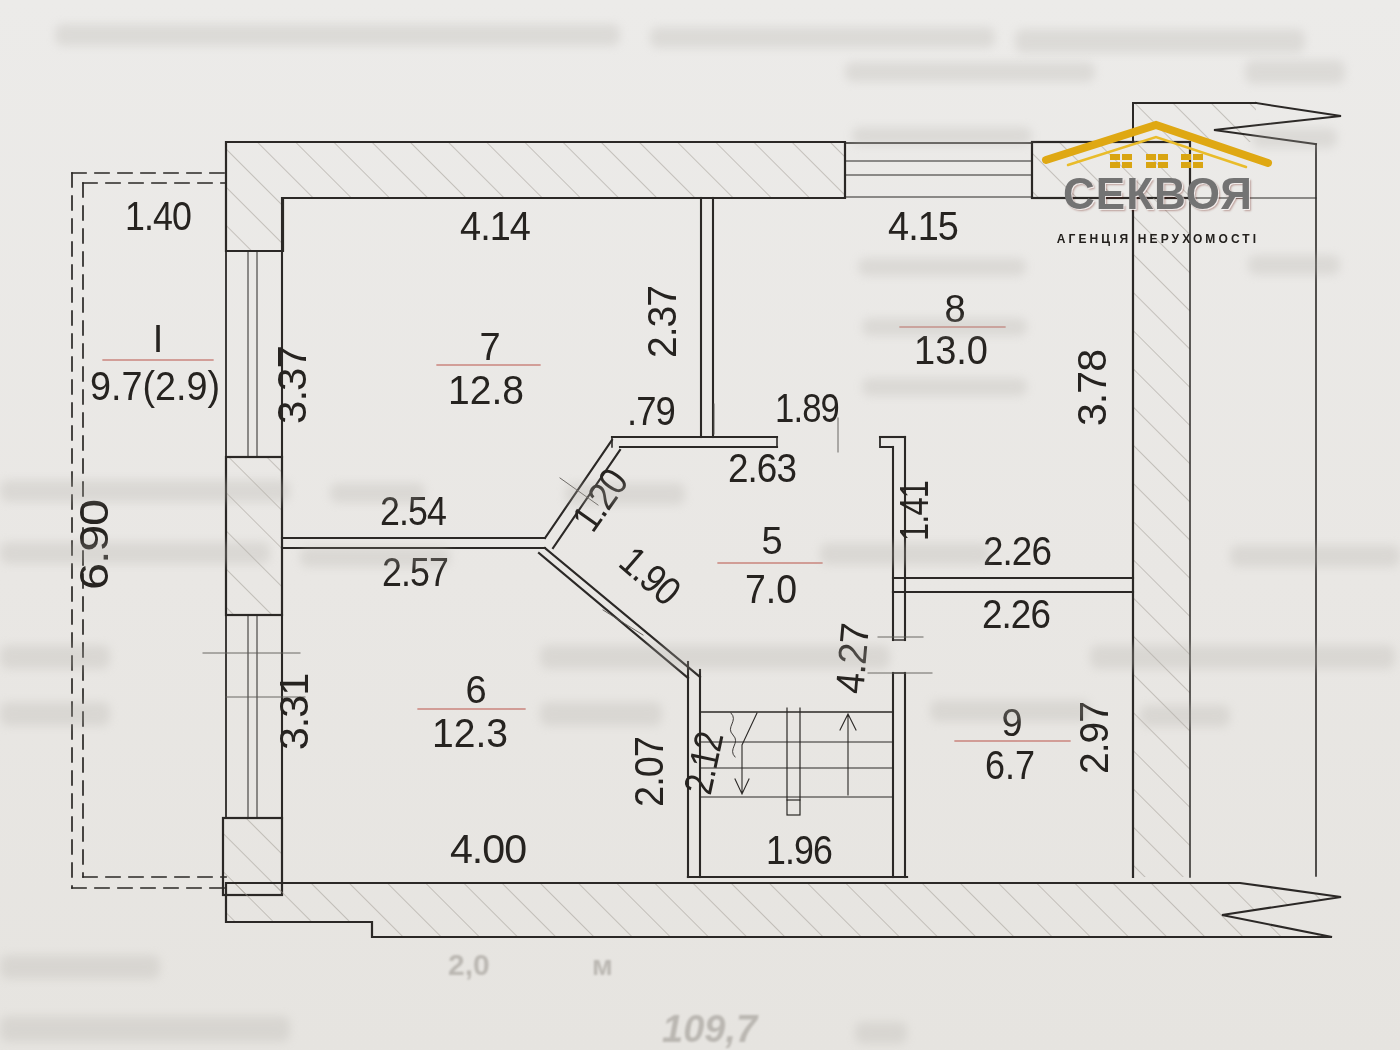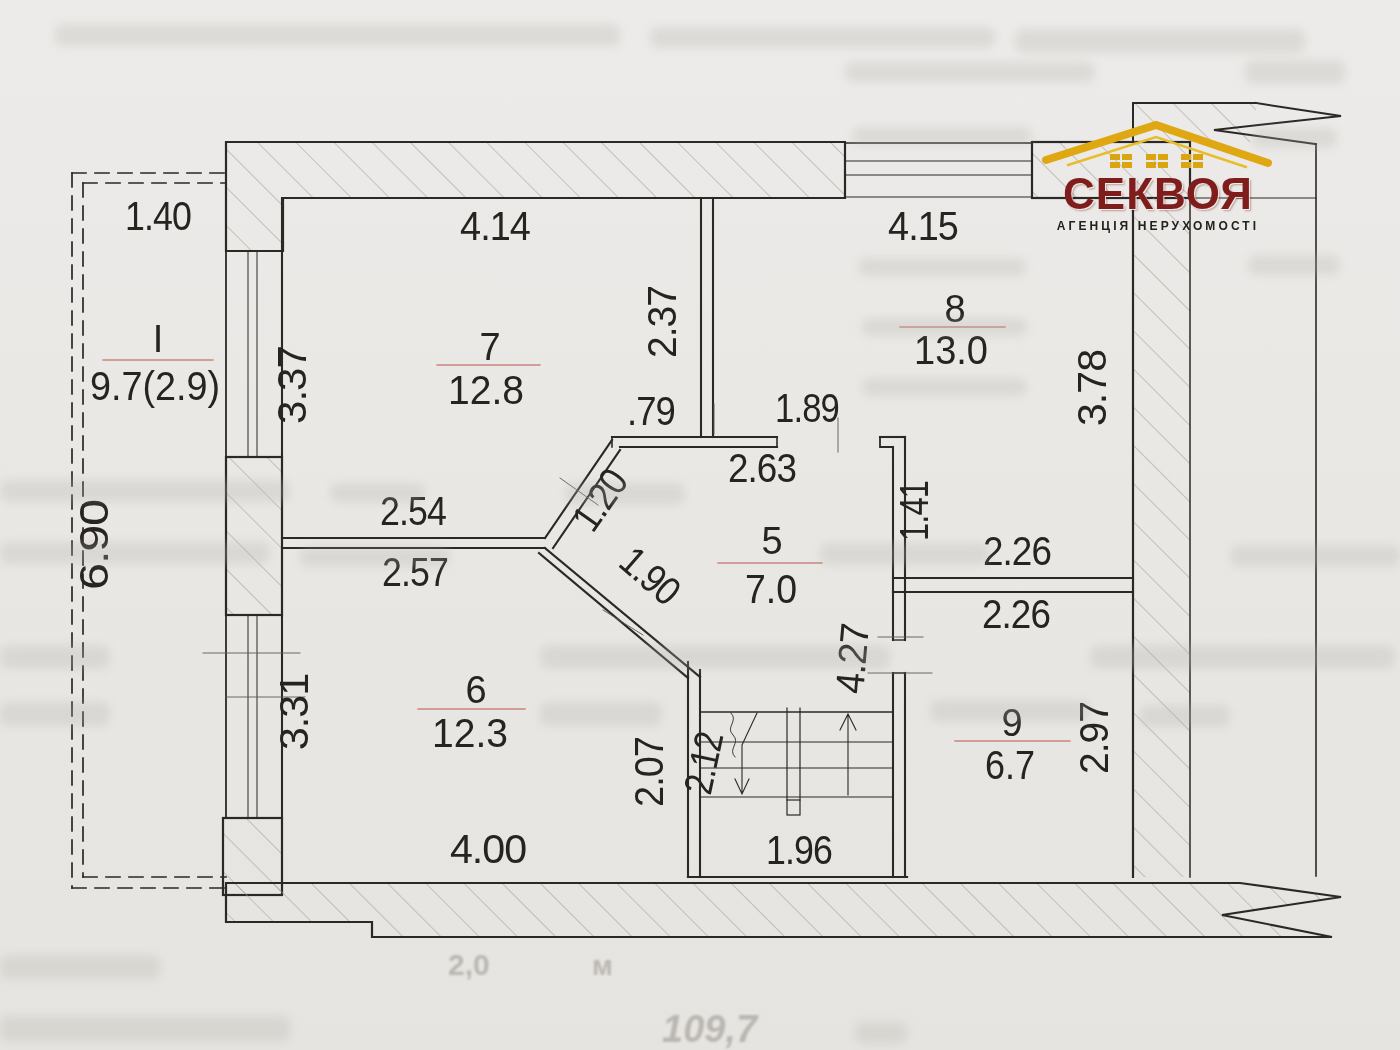--- a/index.html
+++ b/index.html
@@ -7,23 +7,23 @@
     width:1400px;height:1050px;position:relative;overflow:hidden;
     background:linear-gradient(180deg,#ecebe9 0%,#e9e7e4 55%,#e6e4e0 100%);
     font-family:"Liberation Sans", sans-serif;
   }
   .stage{position:absolute;inset:0}
   .smudge{position:absolute;background:#b4b1ab;opacity:.28;filter:blur(5px);border-radius:8px}
   .ghosttext{position:absolute;color:#a39f99;opacity:.65;filter:blur(1.1px);font-weight:bold}
   .title{position:absolute;left:566px;top:66px;font-size:43px;font-weight:bold;color:#0e0d0c;letter-spacing:.5px}
   .title .num{background:#ffffff;padding:0 7px 2px 7px}
   .logo{position:absolute;left:1036px;top:118px;width:244px;text-align:center}
-  .logo .brand{font-size:44px;font-weight:bold;color:#7f1d1d;line-height:1.0;margin-top:-6px;letter-spacing:1px;
+  .logo .brand{font-size:44px;font-weight:bold;color:#737373;line-height:1.0;margin-top:-6px;letter-spacing:1px;
     text-shadow:1px 1px 0 rgba(255,255,255,.8), 2px 2px 2px rgba(100,20,10,.35)}
-  .logo .subtitle{font-size:12px;font-weight:bold;color:#23201d;letter-spacing:3.1px;margin-top:3px;white-space:nowrap}
+  .logo .subtitle{font-size:12px;font-weight:bold;color:#23201d;letter-spacing:3.1px;margin-top:16px;white-space:nowrap}
   svg text{fill:#262320}
   .dim{font-size:40px;letter-spacing:-1px}
   .roomnum{font-size:38px}
   .area{font-size:40px}
 </style>
 </head>
 <body>
 
 <div class="stage">
 

